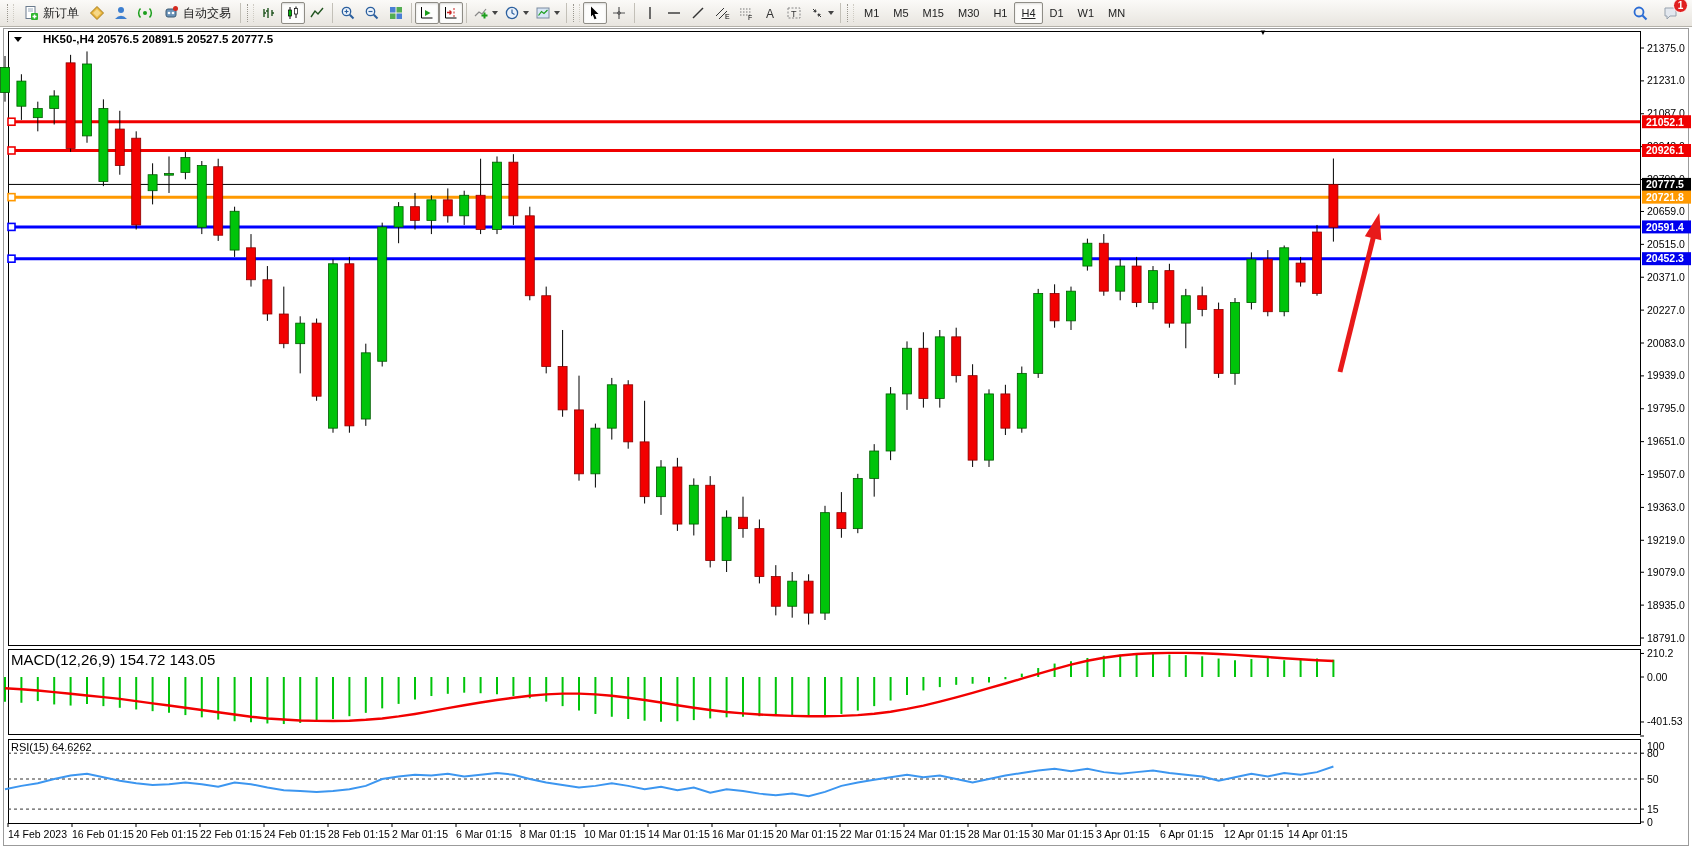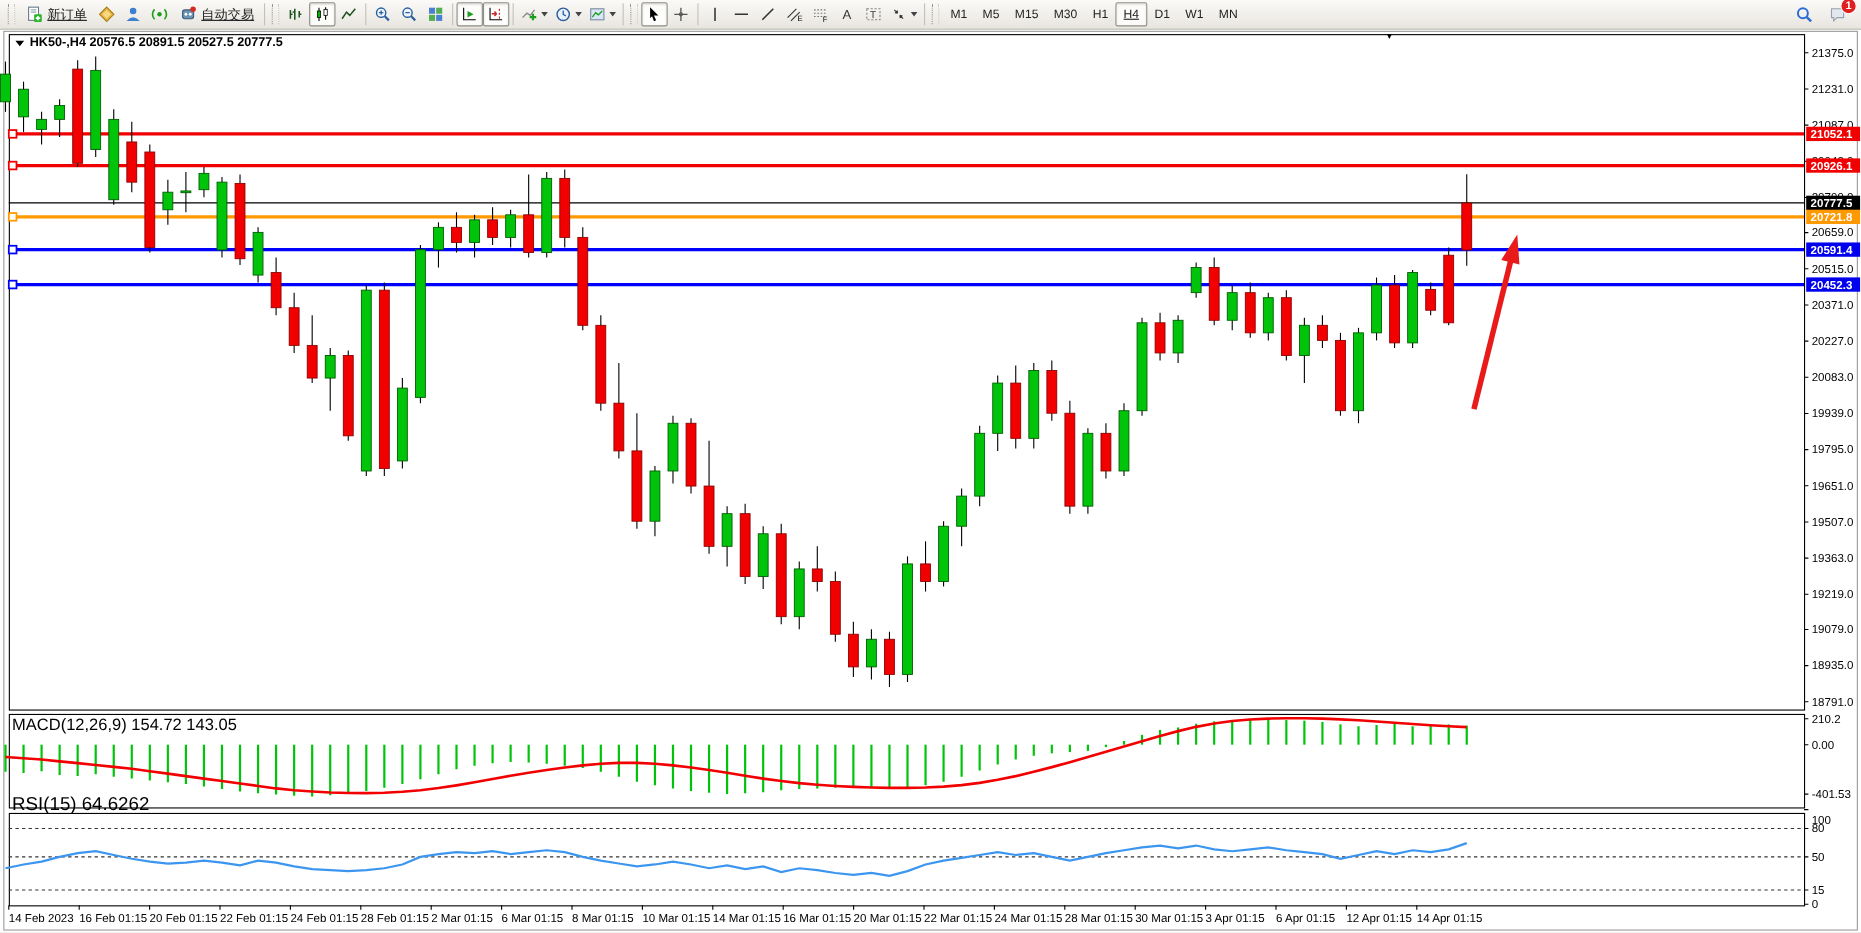--- a/index.html
+++ b/index.html
@@ -5,34 +5,34 @@
   html,body{margin:0;padding:0;background:#d6d2ca;font-family:"Liberation Sans",sans-serif;}
   .stage{position:relative;width:1692px;height:848px;background:#fff;overflow:hidden;}
   
   .toolbar{position:absolute;top:0;left:0;width:1692px;height:27px;background:linear-gradient(#fbfaf8,#e8e5df);
            border-bottom:1px solid #b5b2aa;display:flex;align-items:center;padding:0 4px;box-sizing:border-box;z-index:5;}
   .grip{width:5px;height:18px;border-left:1px dotted #9a978f;border-right:1px dotted #cfccc4;margin:0 3px;}
   .sep{width:1px;height:20px;background:#c3c0b8;margin:0 3px;}
   .tbtn{height:22px;min-width:24px;display:flex;align-items:center;justify-content:center;border:1px solid transparent;
         border-radius:2px;box-sizing:border-box;padding:0 2px;}
   .tbtn.active{background:#fdfdfc;border-color:#8f8d86;box-shadow:inset 0 1px 2px rgba(0,0,0,.15);}
-  .tbtn-text{height:22px;display:flex;align-items:center;gap:4px;padding:0 6px;font-size:12px;color:#1a1a1a;text-decoration:underline;}
+  .tbtn-text{height:22px;display:flex;align-items:center;gap:4px;padding:0 6px;font-size:12px;color:#1a1a1a;}
   .caret{width:0;height:0;border-left:3.5px solid transparent;border-right:3.5px solid transparent;border-top:4px solid #444;margin-left:3px;}
   .tf{font-size:11px;color:#222;height:20px;display:flex;align-items:center;padding:0 6px;border:1px solid transparent;border-radius:2px;text-align:right;}
   .tf.active{background:#fcfbf9;border-color:#8f8d86;box-shadow:inset 0 1px 2px rgba(0,0,0,.12);text-decoration:underline;}
   .tb-right{margin-left:auto;display:flex;align-items:center;gap:6px;padding-right:6px;}
   .badge{position:absolute;top:-5px;right:-7px;background:#e02020;color:#fff;font-size:10px;font-weight:bold;
          border-radius:8px;min-width:13px;height:13px;display:flex;align-items:center;justify-content:center;border:1px solid #fff;}
   
   .overlay{position:absolute;color:#000;z-index:3;}
   #chart-svg{position:absolute;top:0;left:0;z-index:1;}
-  .chart-title{left:14px;top:33px;font-size:11.5px;font-weight:bold;display:flex;align-items:center;gap:5px;justify-content:center;}
+  .chart-title{left:14px;top:33px;font-size:11.5px;font-weight:bold;display:flex;align-items:center;gap:21px;justify-content:center;}
   .tri{width:0;height:0;border-left:4px solid transparent;border-right:4px solid transparent;border-top:5px solid #000;}
   .macd-label{left:11px;top:651px;font-size:15px;}
-  .rsi-label{left:11px;top:721px;font-size:17px;}
+  .rsi-label{left:11px;top:741px;font-size:11px;}
   .scroll-marker{left:1259px;top:28px;font-size:8px;}
 </style>
 </head>
 <body>
 
 <div class="stage">
 
   <div class="toolbar">
     <div class="grip"></div>
 

